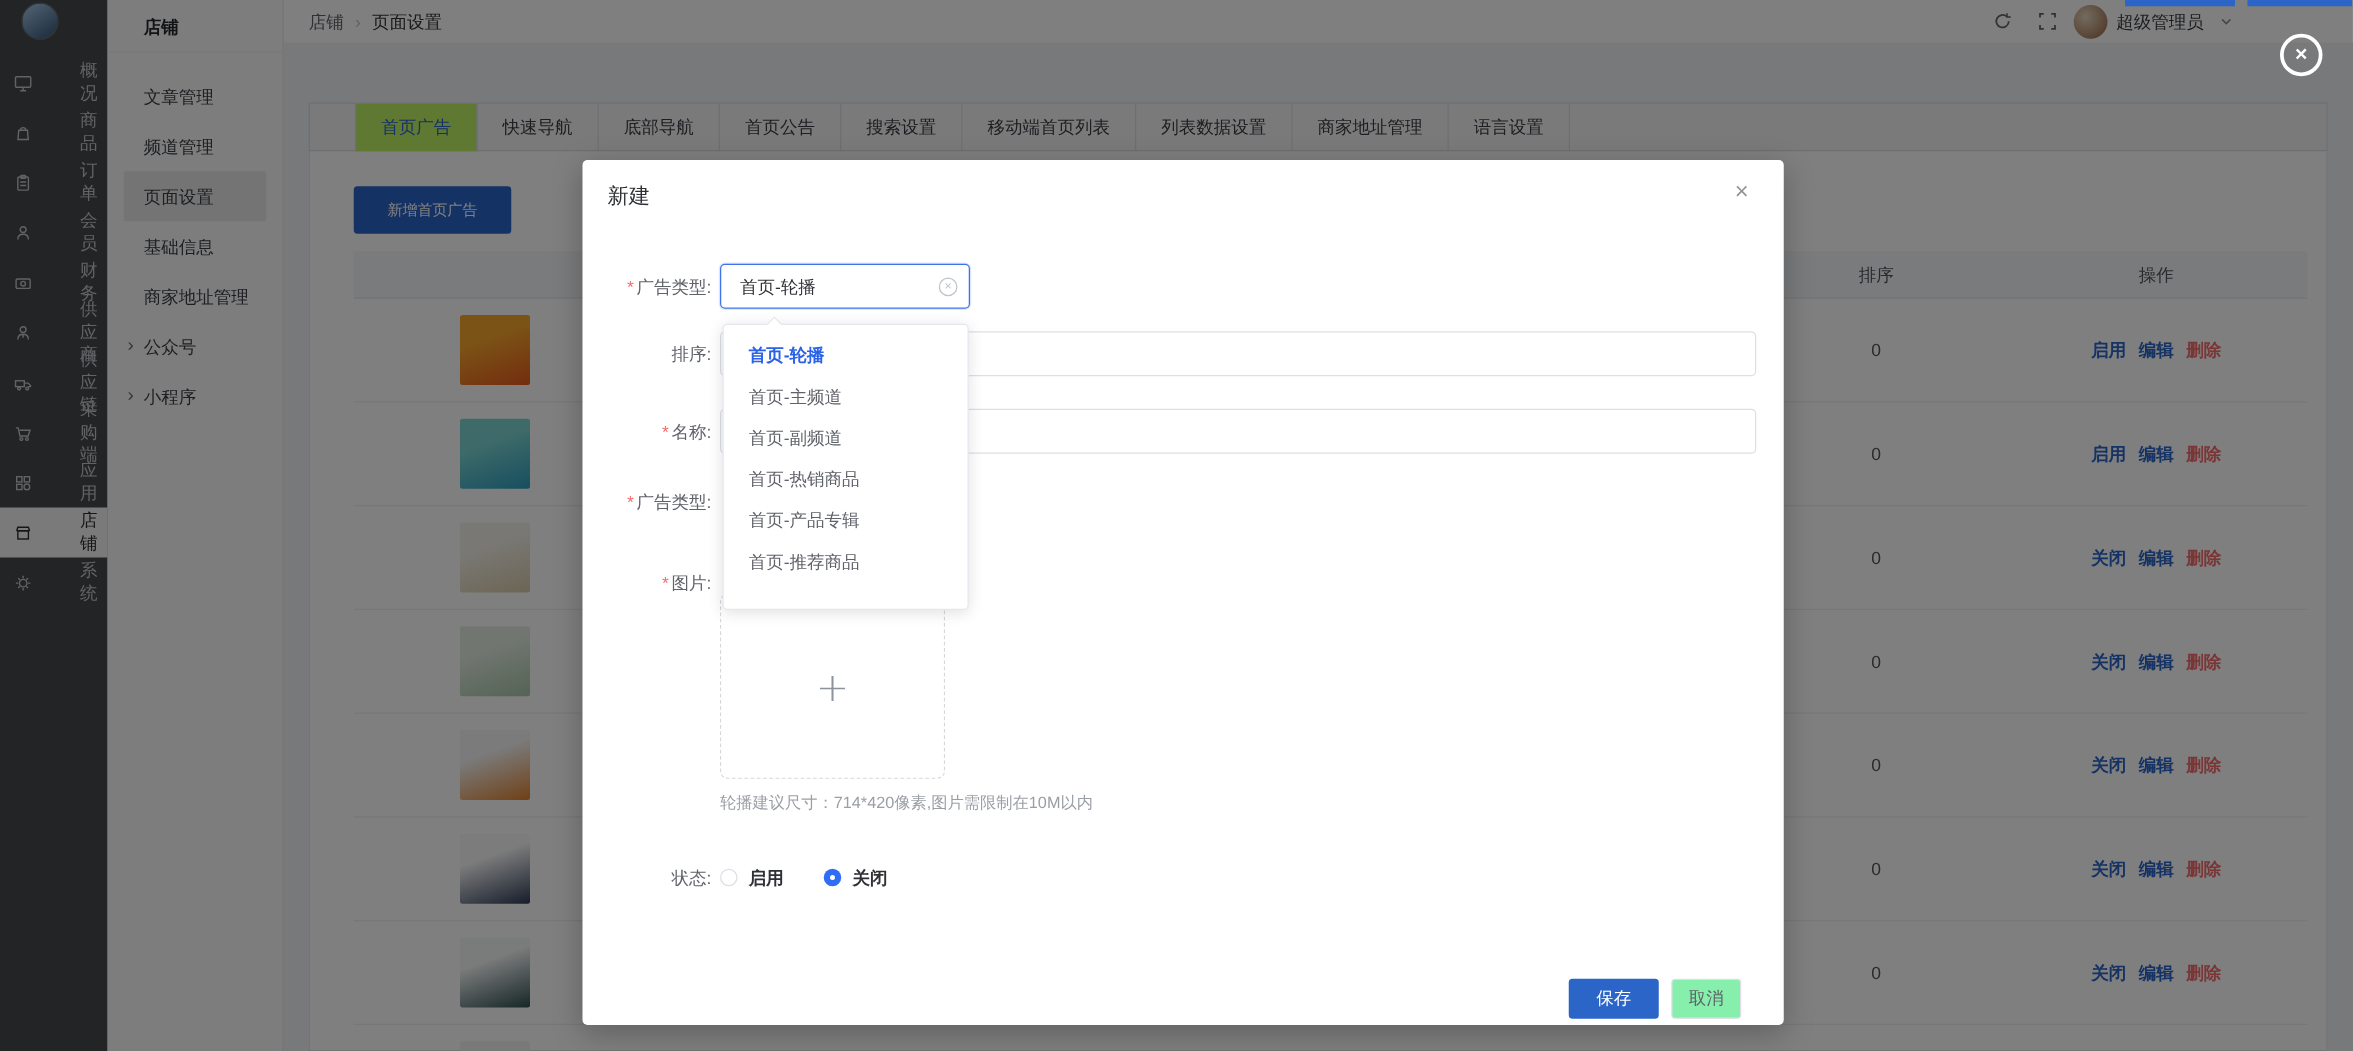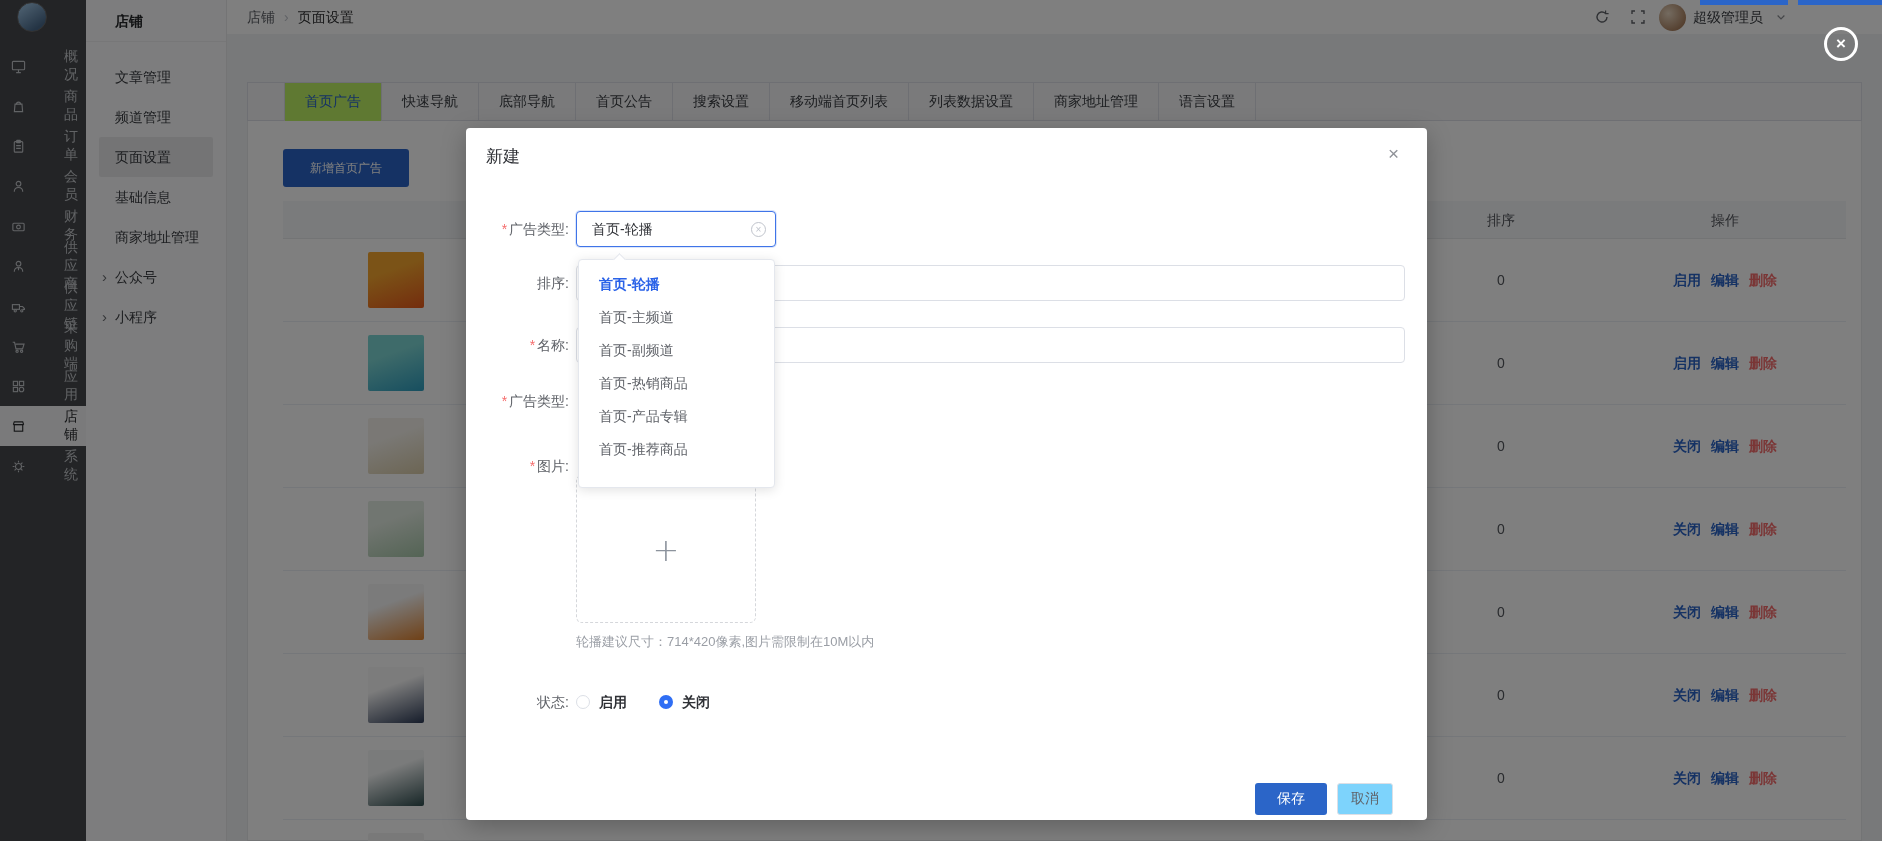--- a/index.html
+++ b/index.html
@@ -88,21 +88,21 @@
   .hint{position:absolute;left:110px;top:505px;font-size:13px;color:#9a9ea5;white-space:nowrap;}
   .row-status{top:556px;}
   .status-opts{position:absolute;left:110px;top:0;height:36px;line-height:36px;white-space:nowrap;}
   .radio{display:inline-block;width:14px;height:14px;border:1px solid #dcdfe6;border-radius:50%;
          vertical-align:-2px;background:#fff;cursor:pointer;position:relative;}
   .radio.on{border:none;background:#2f6ef4;}
   .radio.on::after{content:"";position:absolute;left:5px;top:5px;width:4px;height:4px;background:#fff;border-radius:50%;}
   .r-label{margin-left:9px;margin-right:32px;font-weight:600;color:#2f3136;}
   .m-btn{position:absolute;top:655px;height:32px;border-radius:3px;font-size:14px;font-family:Liberation Mono, monospace;cursor:pointer;}
   .btn-save{left:789px;width:72px;background:#2b65c8;color:#fff;border:none;}
-  .btn-cancel{left:871px;width:56px;background:#7dd3fc;color:#5f6268;border:1px solid #dcdfe6;}
+  .btn-cancel{left:871px;width:56px;background:#86efac;color:#5f6268;border:1px solid #dcdfe6;}
 
   
   .dropdown{position:absolute;left:578px;top:259px;width:197px;height:229px;background:#fff;
             border:1px solid #e4e7ed;border-radius:4px;box-shadow:0 2px 12px rgba(0,0,0,.12);
             z-index:80;padding-top:8px;}
   .dropdown::before{content:"";position:absolute;top:-5px;left:36px;width:8px;height:8px;background:#fff;
             border-left:1px solid #e4e7ed;border-top:1px solid #e4e7ed;transform:rotate(45deg);}
   .dd-item{height:33px;line-height:33px;padding-left:20px;color:#5f6268;cursor:pointer;}
   .dd-item.selected{color:#2a62e8;font-weight:bold;}
 </style>

